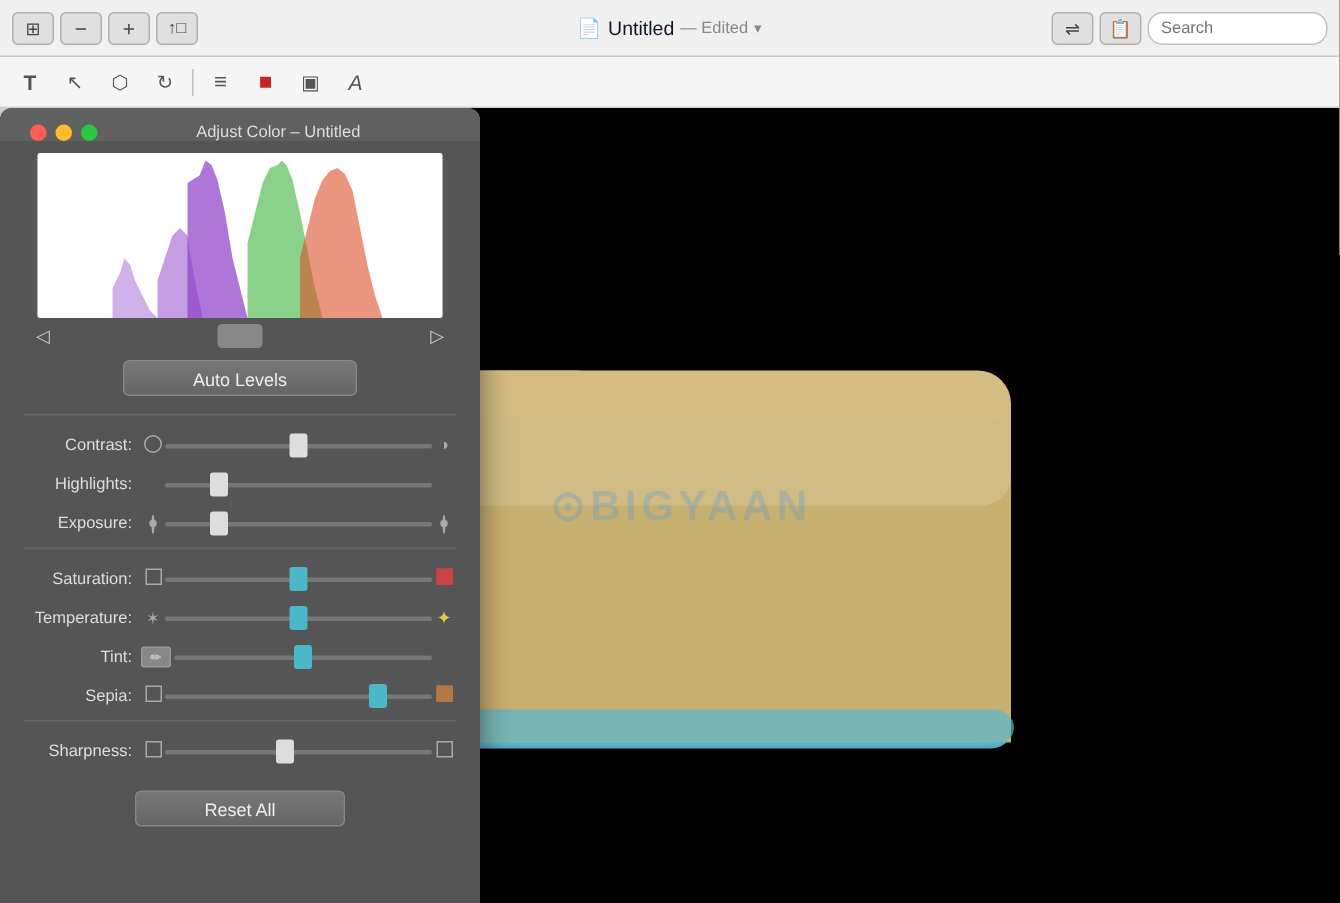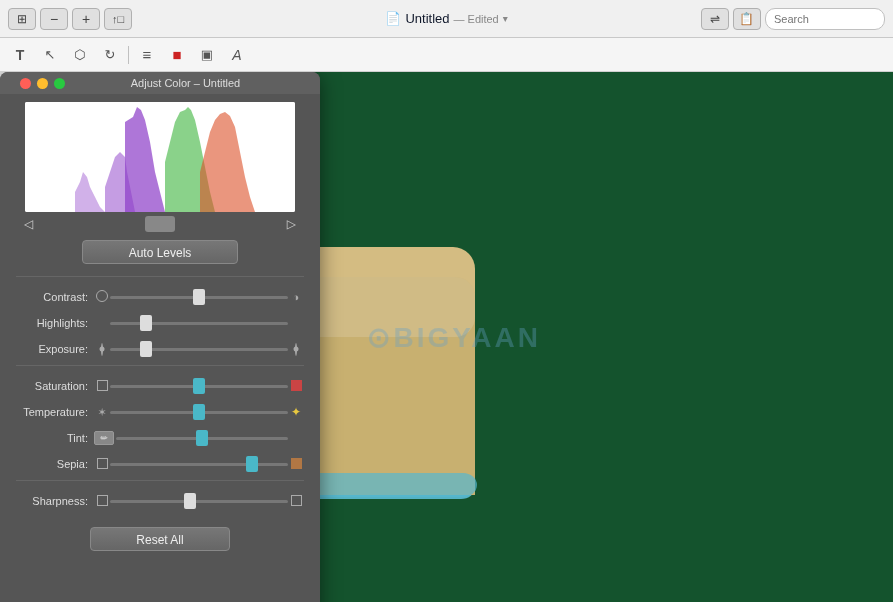--- a/index.html
+++ b/index.html
@@ -89,24 +89,24 @@
       border-right: 1px solid #d0d0d0;
       overflow: hidden;
       font-size: 9px;
       color: #333;
       padding: 2px;
     }
 
     
     .preview-area {
       flex: 1;
-      background: #14532d;
-      display: flex;
-      align-items: center;
-      justify-content: flex-start;
+      background: #000000;
+      display: flex;
+      align-items: center;
+      justify-content: center;
       position: relative;
     }
 
     
     .folder-container {
       position: relative;
       width: 480px;
       height: 380px;
       display: flex;
       align-items: center;
@@ -143,21 +143,21 @@
       border-radius: 8px;
       box-shadow: 0 4px 20px rgba(0,0,0,0.5);
       z-index: 100;
       overflow: hidden;
     }
 
     .panel-titlebar {
       height: 22px;
       background: #606060;
       display: flex;
-      align-items: center;
+      align-items: flex-end;
       padding: 0 20px;
       gap: 6px;
     }
 
     .window-btn {
       width: 11px;
       height: 11px;
       border-radius: 50%;
       cursor: pointer;
     }

